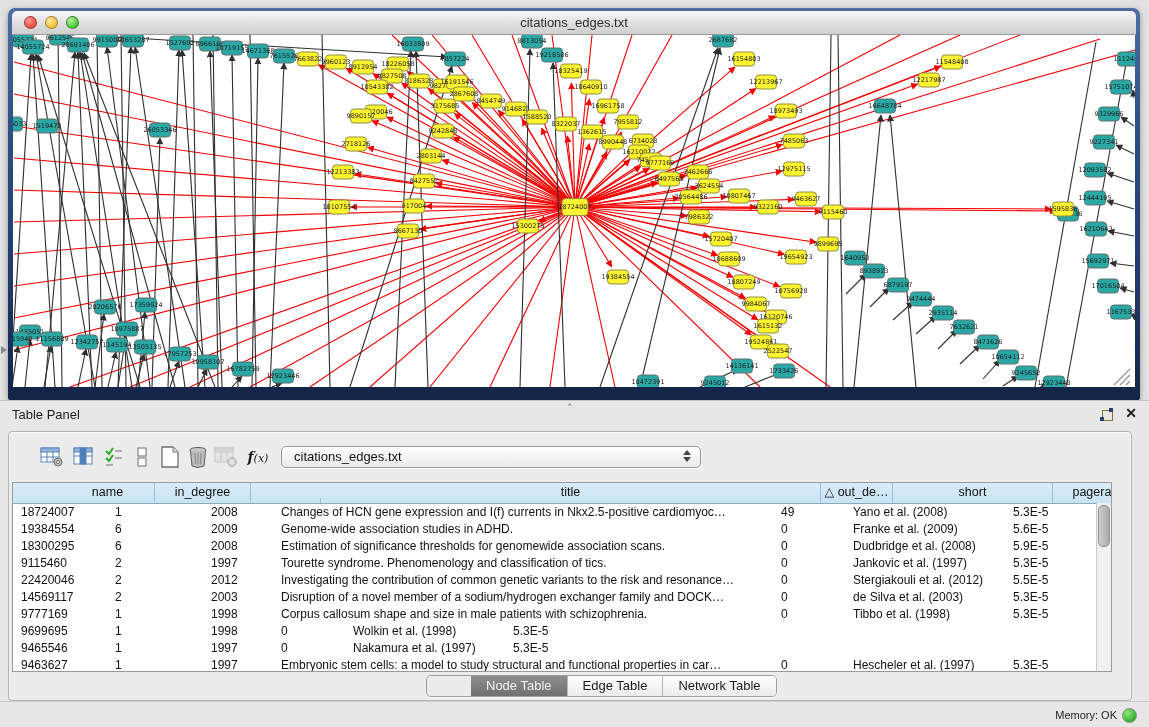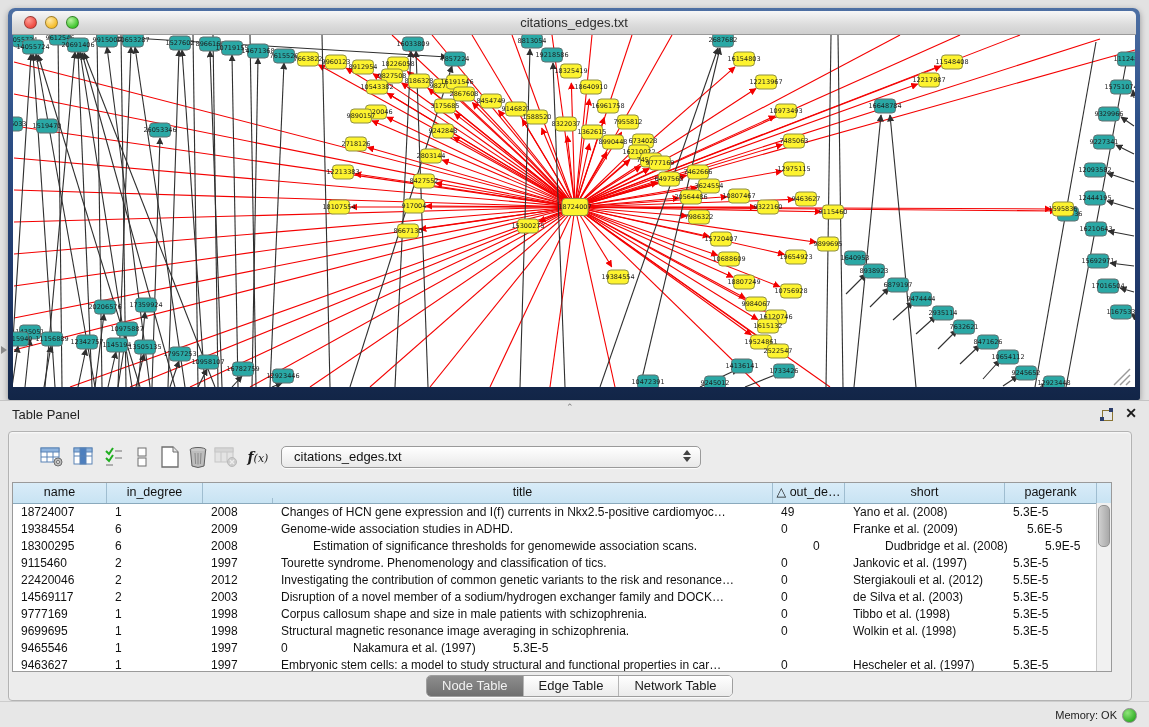--- a/index.html
+++ b/index.html
@@ -59,21 +59,21 @@
   .tbody .tr{display:flex;height:17px;line-height:17px;}
   .tbody .td{box-sizing:border-box;padding-left:8px;font-size:12px;color:#111;overflow:hidden;white-space:nowrap;flex-shrink:0;}
   .vscroll{position:absolute;right:0;top:20px;bottom:0;width:14px;background:#f1f1f1;border-left:1px solid #c9c9c9;}
   .vthumb{position:absolute;left:1px;top:2px;width:10px;height:40px;border-radius:5px;
           background:linear-gradient(90deg,#cfcfcf,#a9a9a9);border:1px solid #939393;}
   
   .tabs{position:absolute;left:417px;top:243px;height:20px;display:flex;border:1px solid #9e9e9e;border-radius:5px;overflow:hidden;
         box-shadow:0 1px 1px rgba(255,255,255,.8);}
   .tab{font-size:13px;padding:0 15px;line-height:19px;background:linear-gradient(180deg,#ffffff,#ebebeb);color:#1a1a1a;border-right:1px solid #b5b5b5;}
   .tab:last-child{border-right:none;}
-  .tab.sel{background:linear-gradient(180deg,#8d8d8d,#6f6f6f);color:#f2f2f2;}
+  .tab.sel{background:linear-gradient(180deg,#8d8d8d,#6f6f6f);color:#f2f2f2;margin-left:44px;}
   
   .status{position:absolute;left:0;bottom:0;width:100%;height:26px;border-top:1px solid #cdcdcd;}
   .mem{position:absolute;right:32px;top:7px;font-size:11px;color:#222;}
   .memdot{position:absolute;right:12px;top:6px;width:13px;height:13px;border-radius:50%;
           border:1px solid #8a8a8a;background:radial-gradient(circle at 35% 30%,#8fe57a,#2fae25 75%);}
   
   .mini{display:block;}
 </style>
 </head>
 <body>
@@ -615,21 +615,21 @@
         <span>citations_edges.txt</span>
         <span class="arrows">
             <span class="up"></span>
             <span class="dn"></span>
           </span>
       </div>
     </div>
 
     <div class="grid">
       <div class="thead">
-          <div class="th" style="width: 94px;">name</div>
+          <div class="th" style="width: 94px; margin-left: 48px;">name</div>
           <div class="th" style="width: 96px;">in_degree</div>
           <div class="th" style="width: 70px; margin-top: 15px;">year</div>
           <div class="th" style="width: 500px;">title</div>
           <div class="th" style="width: 72px;">△ out_de…</div>
           <div class="th" style="width: 160px;">short</div>
           <div class="th" style="width: 92px;">pagerank</div>
         </div>
       <div class="tbody">
           <div class="tr">
             <div class="td" style="width: 94px;">18724007</div>
@@ -640,27 +640,27 @@
             <div class="td" style="width: 160px;">Yano et al. (2008)</div>
             <div class="td" style="width: 92px;">5.3E-5</div>
           </div>
           <div class="tr">
             <div class="td" style="width: 94px;">19384554</div>
             <div class="td" style="width: 96px;">6</div>
             <div class="td" style="width: 70px;">2009</div>
             <div class="td" style="width: 500px;">Genome-wide association studies in ADHD.</div>
             <div class="td" style="width: 72px;">0</div>
             <div class="td" style="width: 160px;">Franke et al. (2009)</div>
-            <div class="td" style="width: 92px; margin-left: 14px;">5.6E-5</div>
+            <div class="td" style="width: 92px;">5.6E-5</div>
           </div>
           <div class="tr">
             <div class="td" style="width: 94px;">18300295</div>
             <div class="td" style="width: 96px;">6</div>
             <div class="td" style="width: 70px;">2008</div>
-            <div class="td" style="width: 500px; margin-left: 32px;">Estimation of significance thresholds for genomewide association scans.</div>
+            <div class="td" style="width: 500px;">Estimation of significance thresholds for genomewide association scans.</div>
             <div class="td" style="width: 72px;">0</div>
             <div class="td" style="width: 160px;">Dudbridge et al. (2008)</div>
             <div class="td" style="width: 92px;">5.9E-5</div>
           </div>
           <div class="tr">
             <div class="td" style="width: 94px;">9115460</div>
             <div class="td" style="width: 96px;">2</div>
             <div class="td" style="width: 70px;">1997</div>
             <div class="td" style="width: 500px;">Tourette syndrome. Phenomenology and classification of tics.</div>
             <div class="td" style="width: 72px;">0</div>
@@ -691,21 +691,20 @@
             <div class="td" style="width: 70px;">1998</div>
             <div class="td" style="width: 500px;">Corpus callosum shape and size in male patients with schizophrenia.</div>
             <div class="td" style="width: 72px;">0</div>
             <div class="td" style="width: 160px;">Tibbo et al. (1998)</div>
             <div class="td" style="width: 92px;">5.3E-5</div>
           </div>
           <div class="tr">
             <div class="td" style="width: 94px;">9699695</div>
             <div class="td" style="width: 96px;">1</div>
             <div class="td" style="width: 70px;">1998</div>
-            <div class="td" style="width: 500px;">Structural magnetic resonance image averaging in schizophrenia.</div>
             <div class="td" style="width: 72px;">0</div>
             <div class="td" style="width: 160px;">Wolkin et al. (1998)</div>
             <div class="td" style="width: 92px;">5.3E-5</div>
           </div>
           <div class="tr">
             <div class="td" style="width: 94px;">9465546</div>
             <div class="td" style="width: 96px;">1</div>
             <div class="td" style="width: 70px;">1997</div>
             <div class="td" style="width: 72px;">0</div>
             <div class="td" style="width: 160px;">Nakamura et al. (1997)</div>

